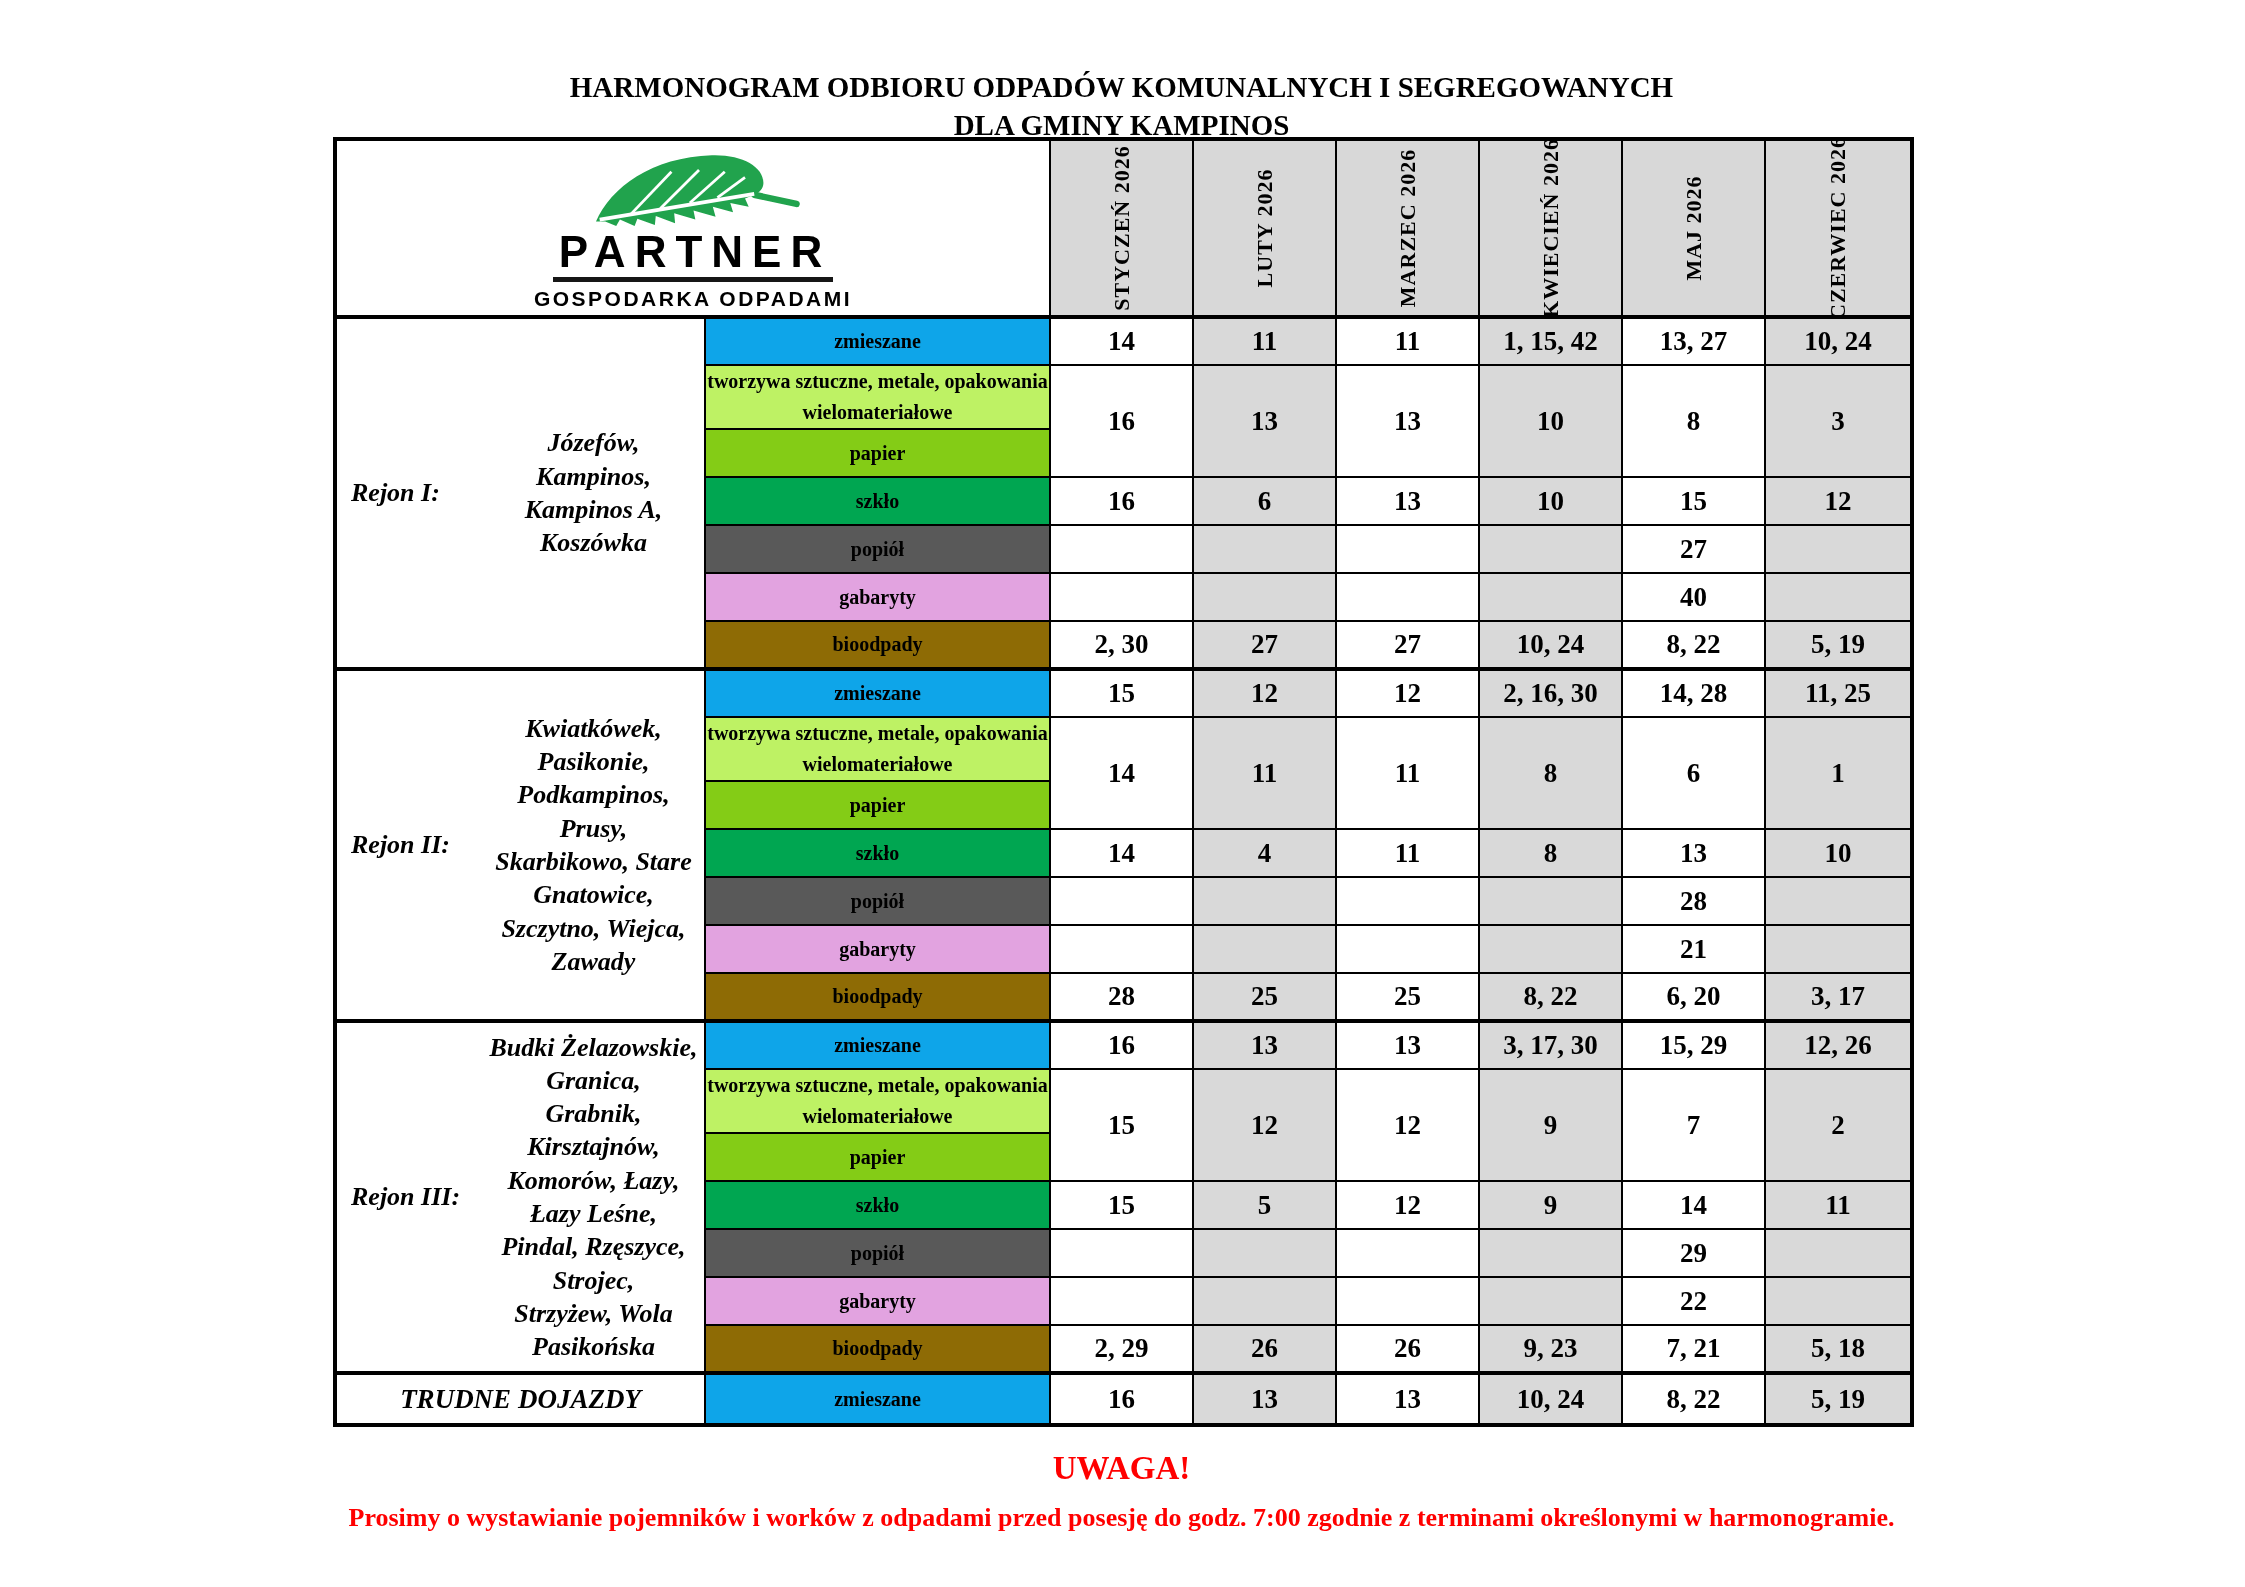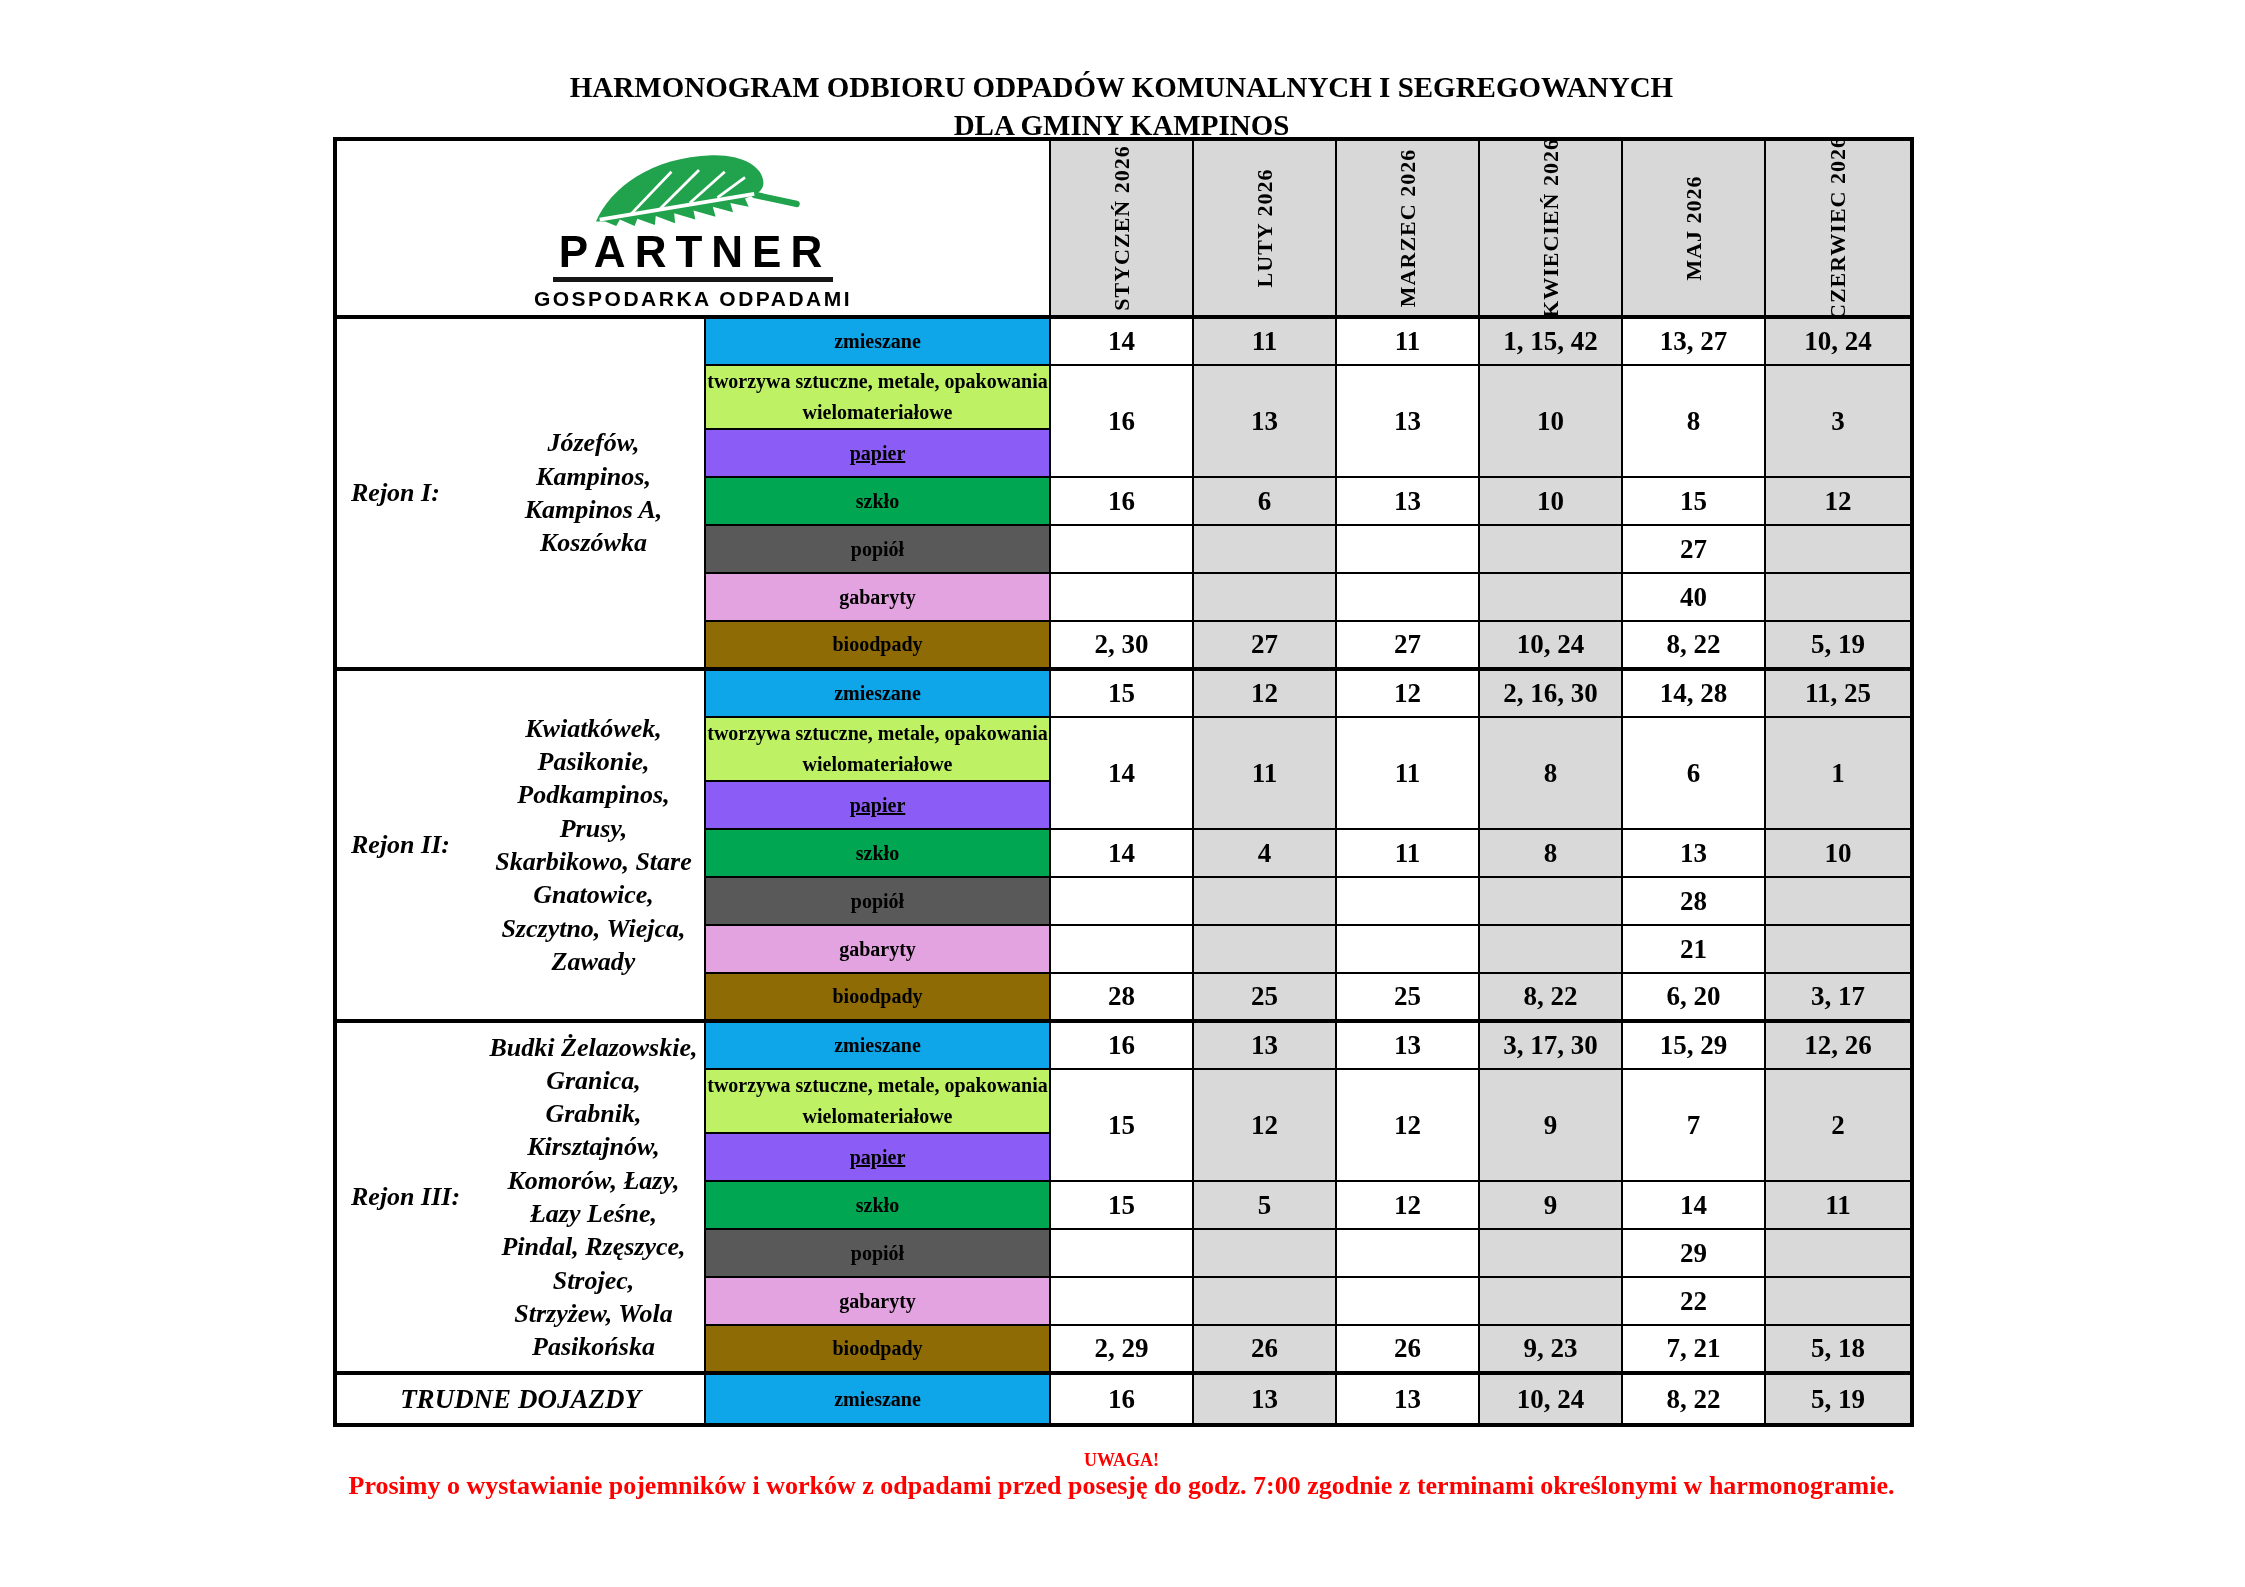--- a/index.html
+++ b/index.html
@@ -48,34 +48,34 @@
   
   td.region-cell{background:#fff;}
   .region-flex{display:flex;align-items:center;height:100%;}
   .region-label{width:138px;padding-left:14px;font-weight:bold;font-style:italic;font-size:26px;flex:none;text-align:left;}
   .towns{flex:1;text-align:center;font-weight:bold;font-style:italic;font-size:26px;line-height:1.28;white-space:pre-line;padding-right:6px;}
   td.trudne-cell{background:#fff;text-align:center;font-weight:bold;font-style:italic;font-size:27px;}
   
   td.cat{text-align:center;font-weight:bold;font-size:20px;}
   .bg-zmi{background:#0ea5e9;}
   .bg-tw{background:#bef264;font-size:18px;white-space:pre-line;line-height:1.55;}
-  .bg-pap{background:#8b5cf6;text-decoration:underline;}
+  .bg-pap{background:#84cc16;}
   .bg-szk{background:#00a651;}
   .bg-pop{background:#595959;margin-left:32px;}
   .bg-gab{background:#e2a3e0;}
   .bg-bio{background:#8e6b05;}
   
   td.v{text-align:center;font-weight:bold;font-size:27px;background:#fff;}
   td.c1,td.c3,td.c5{background:#d9d9d9;}
   
   .footer{
     position:absolute;left:333px;top:1450px;width:1577px;text-align:center;
     color:#ff0000;font-weight:bold;
   }
-  .footer .warn{font-size:18px;margin-bottom:0;}
+  .footer .warn{font-size:33px;margin-bottom:16px;}
   .footer .note{font-size:26px;}
 </style>
 </head>
 <body>
 
 <div class="title">
   <div>HARMONOGRAM ODBIORU ODPADÓW KOMUNALNYCH I SEGREGOWANYCH</div>
   <div>DLA GMINY KAMPINOS</div>
 </div>
 

